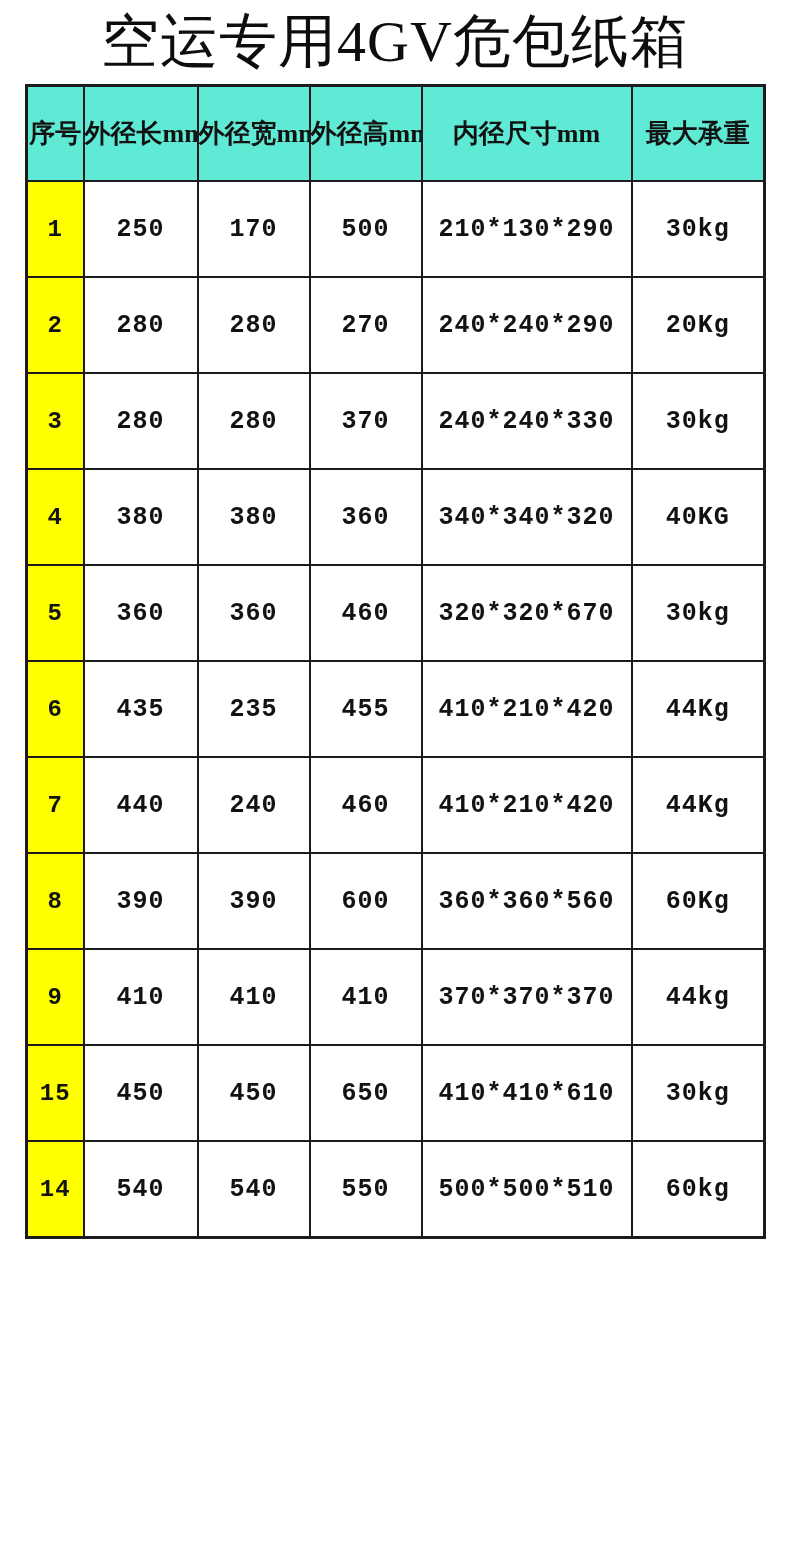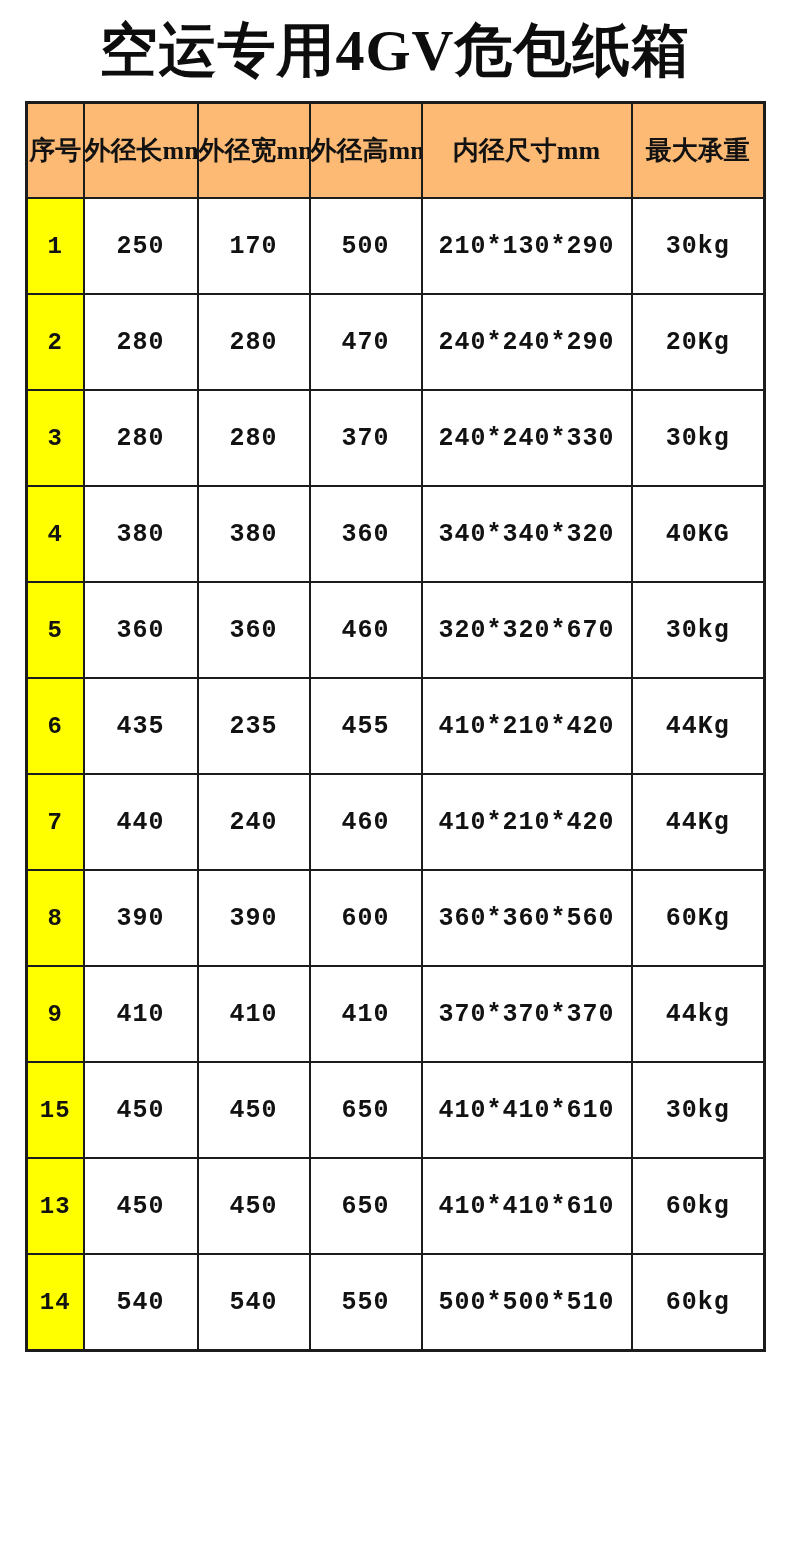--- a/index.html
+++ b/index.html
@@ -10,26 +10,26 @@
   .page {
     position: relative;
     width: 790px;
     height: 1556px;
     background: #ffffff;
     overflow: hidden;
     font-family: "Liberation Serif", "DejaVu Serif", serif;
     color: #121212;
   }
   .title {
-    height: 101px;
+    height: 84px;
     display: flex;
     align-items: center;
     justify-content: center;
     font-size: 58px;
-    font-weight: 700;
+    font-weight: 400;
     letter-spacing: 1px;
     color: #0d0d0d;
     white-space: nowrap;
   }
   table.spec {
     border-collapse: collapse;
     table-layout: fixed;
     margin-left: 25px;
     width: 738px;
     border: 3px solid #1c1c1c;
@@ -41,21 +41,21 @@
     vertical-align: middle;
     padding: 0;
     overflow: hidden;
     white-space: nowrap;
   }
   table.spec th {
     height: 93px;
     font-size: 26px;
     font-weight: 700;
     font-family: "Liberation Serif", "DejaVu Serif", serif;
-    background: #fdba74;
+    background: #5eead4;
   }
   table.spec td {
     height: 94px;
     font-size: 25px;
     font-weight: 700;
     font-family: "Liberation Mono", "DejaVu Sans Mono", monospace;
     letter-spacing: 1px;
     background: #ffffff;
   }
   table.spec td.serial {
@@ -95,21 +95,21 @@
           <td>250</td>
           <td>170</td>
           <td>500</td>
           <td>210*130*290</td>
           <td>30kg</td>
         </tr>
         <tr>
           <td class="serial">2</td>
           <td>280</td>
           <td>280</td>
-          <td>470</td>
+          <td>270</td>
           <td>240*240*290</td>
           <td>20Kg</td>
         </tr>
         <tr>
           <td class="serial">3</td>
           <td>280</td>
           <td>280</td>
           <td>370</td>
           <td>240*240*330</td>
           <td>30kg</td>
@@ -164,28 +164,20 @@
         </tr>
         <tr>
           <td class="serial">15</td>
           <td>450</td>
           <td>450</td>
           <td>650</td>
           <td>410*410*610</td>
           <td>30kg</td>
         </tr>
         <tr>
-          <td class="serial">13</td>
-          <td>450</td>
-          <td>450</td>
-          <td>650</td>
-          <td>410*410*610</td>
-          <td>60kg</td>
-        </tr>
-        <tr>
           <td class="serial">14</td>
           <td>540</td>
           <td>540</td>
           <td>550</td>
           <td>500*500*510</td>
           <td>60kg</td>
         </tr>
       </tbody>
   </table>
 

